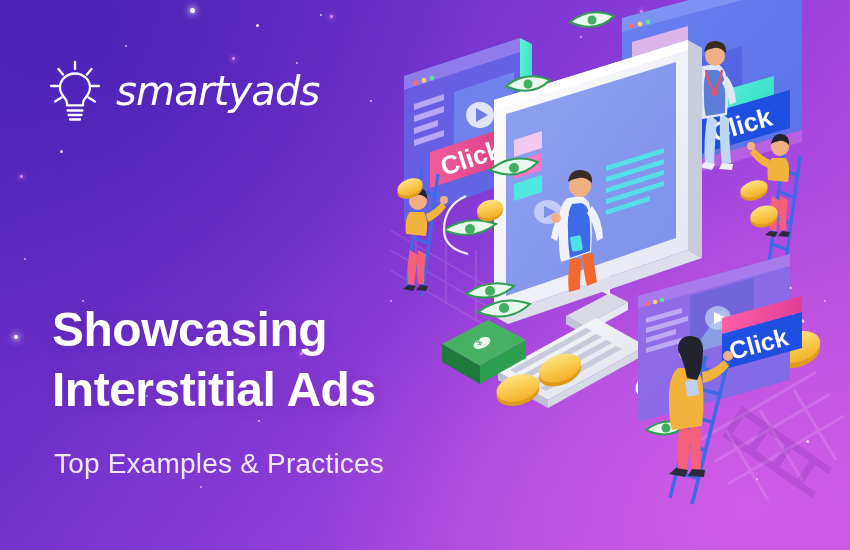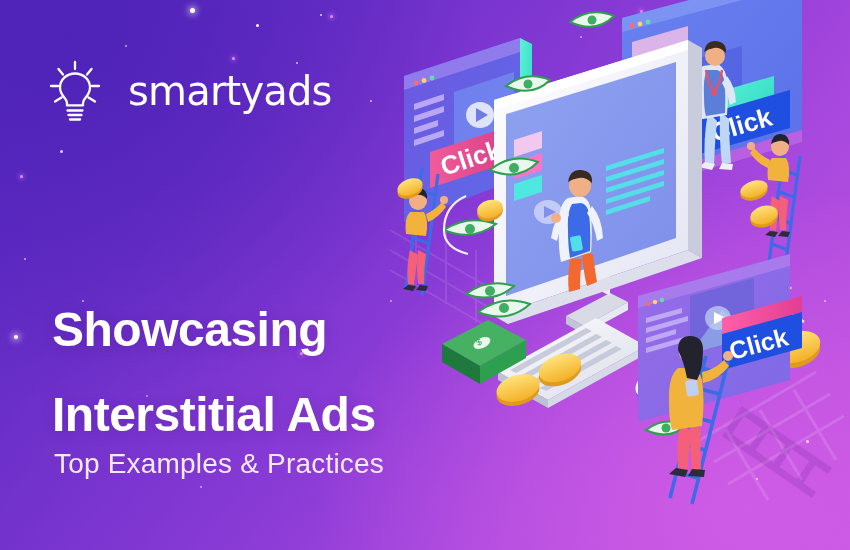--- a/index.html
+++ b/index.html
@@ -17,37 +17,37 @@
       radial-gradient(ellipse 620px 560px at 8% 6%, rgba(79,35,183,0.98) 0%, rgba(79,35,183,0) 66%),
       linear-gradient(128deg, #5326C0 0%, #6B2FC9 26%, #8A3BD6 52%, #A848DE 72%, #C456E0 100%);
   }
   
   .stars { position:absolute; inset:0; pointer-events:none; }
   .star { position:absolute; border-radius:50%; background:#fff; }
   .star.glow { box-shadow:0 0 6px 2px rgba(255,255,255,0.55); }
   .star.pink { background:#E58BFF; box-shadow:0 0 5px 1px rgba(229,139,255,0.6); }
 
   
-  .logo-row { position:absolute; left:46px; top:58px; display:flex; align-items:center; gap:24px; }
+  .logo-row { position:absolute; left:46px; top:58px; display:flex; align-items:center; gap:12px;font-style:italic; }
   .bulb { width:58px; height:66px; display:block; }
   .logo-text {
     color:#fff; font-size:40px; letter-spacing:-0.8px;
     font-weight:400; line-height:1;
     font-family:"DejaVu Sans", sans-serif;
   }
 
   
   .headline {
     position:absolute; left:52px; top:300px;
     color:#ffffff; font-weight:bold;
     font-size:48px; line-height:1.26;
     letter-spacing:-0.5px;
     text-shadow:0 2px 14px rgba(60,10,110,0.18);
   }
-  .headline .l2 { display:block;margin-top:25px; }
+  .headline .l2 { display:block; }
   .subtitle {
     position:absolute; left:54px; top:448px;
     color:#F3E9FF; font-size:28px; font-weight:400;
     letter-spacing:0.2px;
   }
 
   
   .art { position:absolute; left:370px; top:0; width:480px; height:550px; }
   .art svg { display:block; width:100%; height:100%; }
 </style>

